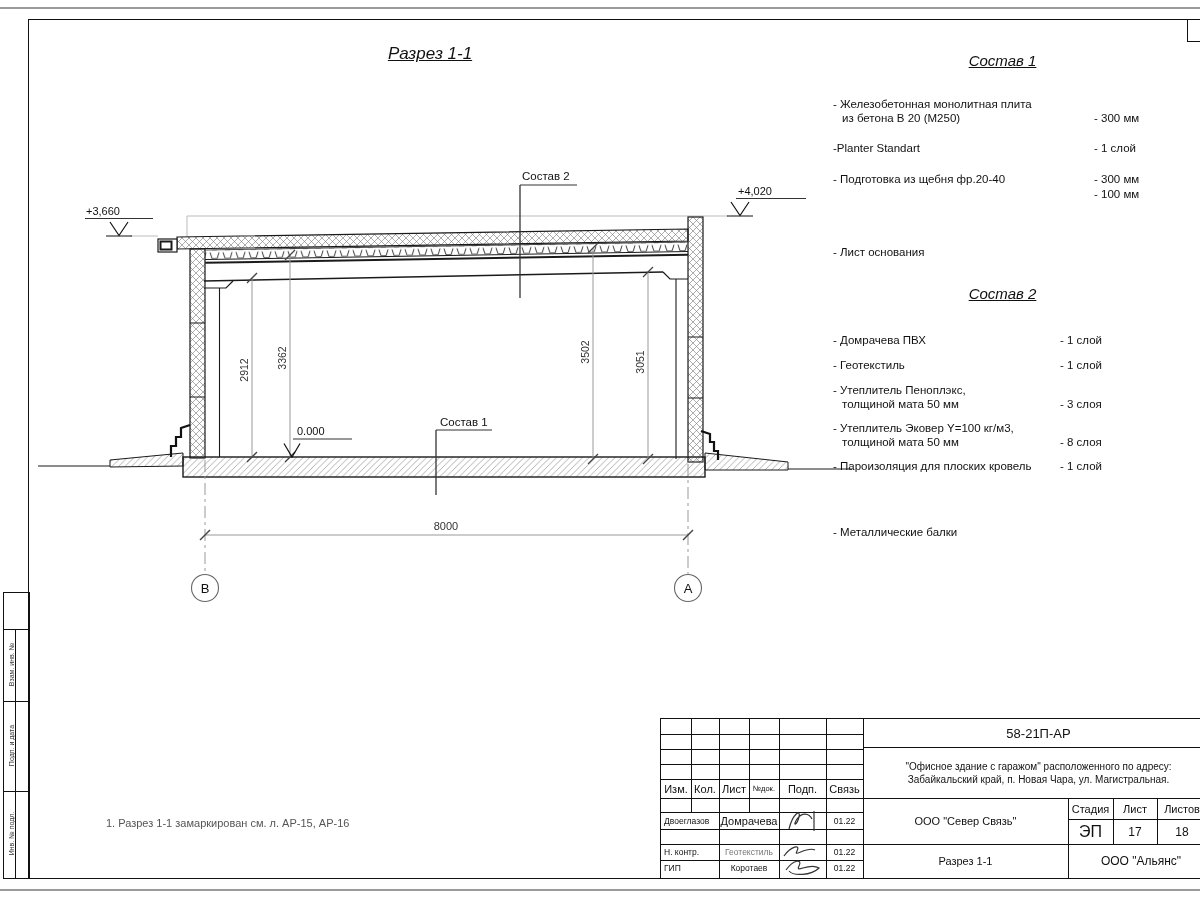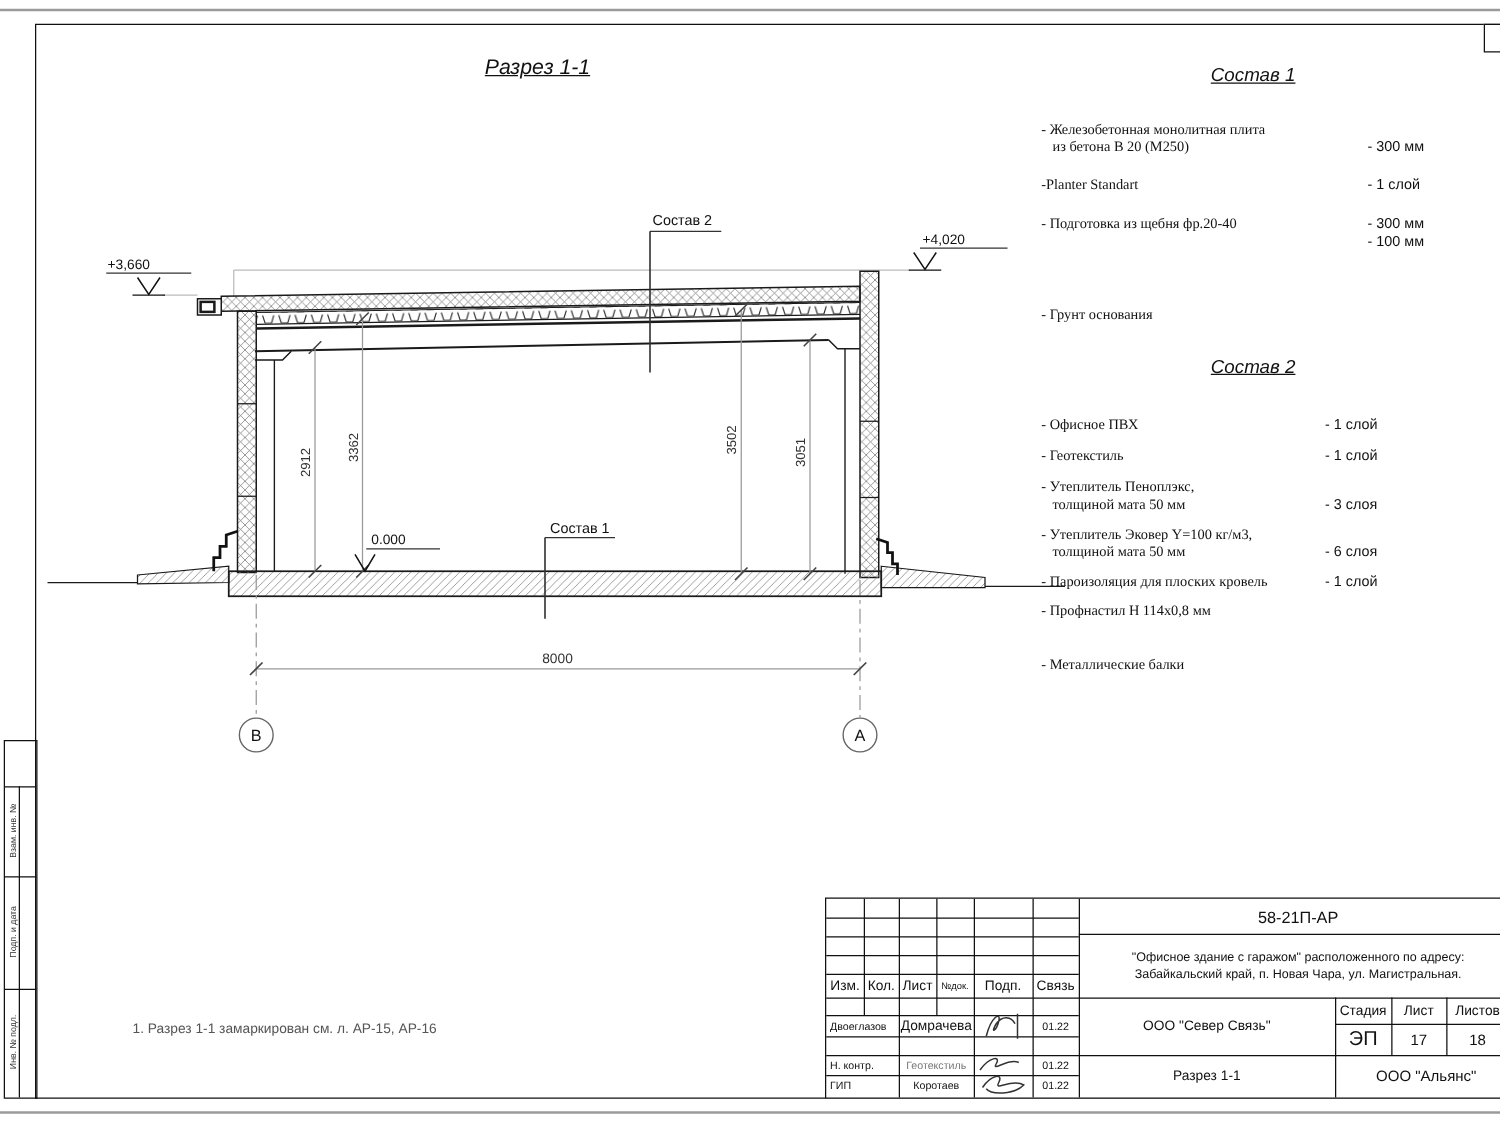--- a/index.html
+++ b/index.html
@@ -10,21 +10,21 @@
   .tr-box{position:absolute;left:1187px;top:19px;width:26px;height:21px;border:1.6px solid #111;background:#fff;}
   .dwg-title{position:absolute;left:360px;top:44px;width:140px;text-align:center;
              font-size:17px;font-style:italic;text-decoration:underline;color:#111;}
   .note{position:absolute;left:106px;top:817px;font-size:11px;color:#555;}
 
   
   .mlist{position:absolute;width:345px;font-size:11.5px;line-height:13.5px;color:#111;}
   .mhead{position:absolute;width:100%;text-align:center;font-size:15px;font-style:italic;
          text-decoration:underline;}
   .mi{position:absolute;left:3px;right:0;}
-  .mi-name{white-space:pre-line;max-width:245px;padding-left:9px;text-indent:-9px;font-family:Liberation Serif, serif;}
+  .mi-name{white-space:pre-line;max-width:245px;padding-left:9px;text-indent:-9px;}
   .mi-val{position:absolute;bottom:0;white-space:nowrap;}
   .s1 .mi-val{left:261px;} .s2 .mi-val{left:227px;}
 
   
   .lstrip{position:absolute;left:3px;top:592px;width:25px;height:285px;border:1px solid #111;}
   .lbox{position:absolute;left:0;width:25px;border-top:1px solid #111;box-sizing:border-box;}
   .lbox .rot{position:absolute;left:-28px;top:50%;width:70px;margin-top:-5px;
              transform:rotate(-90deg);font-size:7px;color:#333;text-align:center;}
   .ldiv{position:absolute;left:11px;top:36px;width:1px;height:249px;background:#111;}
 
@@ -201,52 +201,48 @@
         <div class="mi-val">- 1 слой</div>
       </div>
     <div class="mi" style="top:123px">
         <div class="mi-name">- Подготовка из щебня фр.20-40</div>
         <div class="mi-val">- 300 мм</div>
       </div>
     <div class="mi" style="top:151px">
         <div class="mi-val">- 100 мм</div>
       </div>
     <div class="mi" style="top:196px">
-        <div class="mi-name">- Грунт основания</div>
+        <div class="mi-name">- Лист основания</div>
         <div class="mi-val"></div>
       </div>
   </div>
 
   <div class="mlist s2" style="left:830px;top:285px;height:255px">
     <div class="mhead" style="top:2px">Состав 2</div>
     <div class="mi" style="top:49px">
-        <div class="mi-name">- Офисное ПВХ</div>
+        <div class="mi-name">- Домрачева ПВХ</div>
         <div class="mi-val">- 1 слой</div>
       </div>
     <div class="mi" style="top:74px">
         <div class="mi-name">- Геотекстиль</div>
         <div class="mi-val">- 1 слой</div>
       </div>
     <div class="mi" style="top:99px">
         <div class="mi-name">- Утеплитель Пеноплэкс,
 толщиной мата 50 мм</div>
         <div class="mi-val">- 3  слоя</div>
       </div>
     <div class="mi" style="top:137px">
         <div class="mi-name">- Утеплитель Эковер Y=100 кг/м3,
 толщиной мата 50 мм</div>
-        <div class="mi-val">- 6 слоя</div>
+        <div class="mi-val">- 8 слоя</div>
       </div>
     <div class="mi" style="top:175px">
         <div class="mi-name">- Пароизоляция для плоских кровель</div>
         <div class="mi-val">- 1 слой</div>
-      </div>
-    <div class="mi" style="top:198px">
-        <div class="mi-name">- Профнастил Н 114х0,8 мм</div>
-        <div class="mi-val"></div>
       </div>
     <div class="mi" style="top:241px">
         <div class="mi-name">- Металлические балки</div>
         <div class="mi-val"></div>
       </div>
   </div>
 
   <div class="note">1. Разрез 1-1 замаркирован см. л. АР-15, АР-16</div>
 
   <div class="lstrip">

